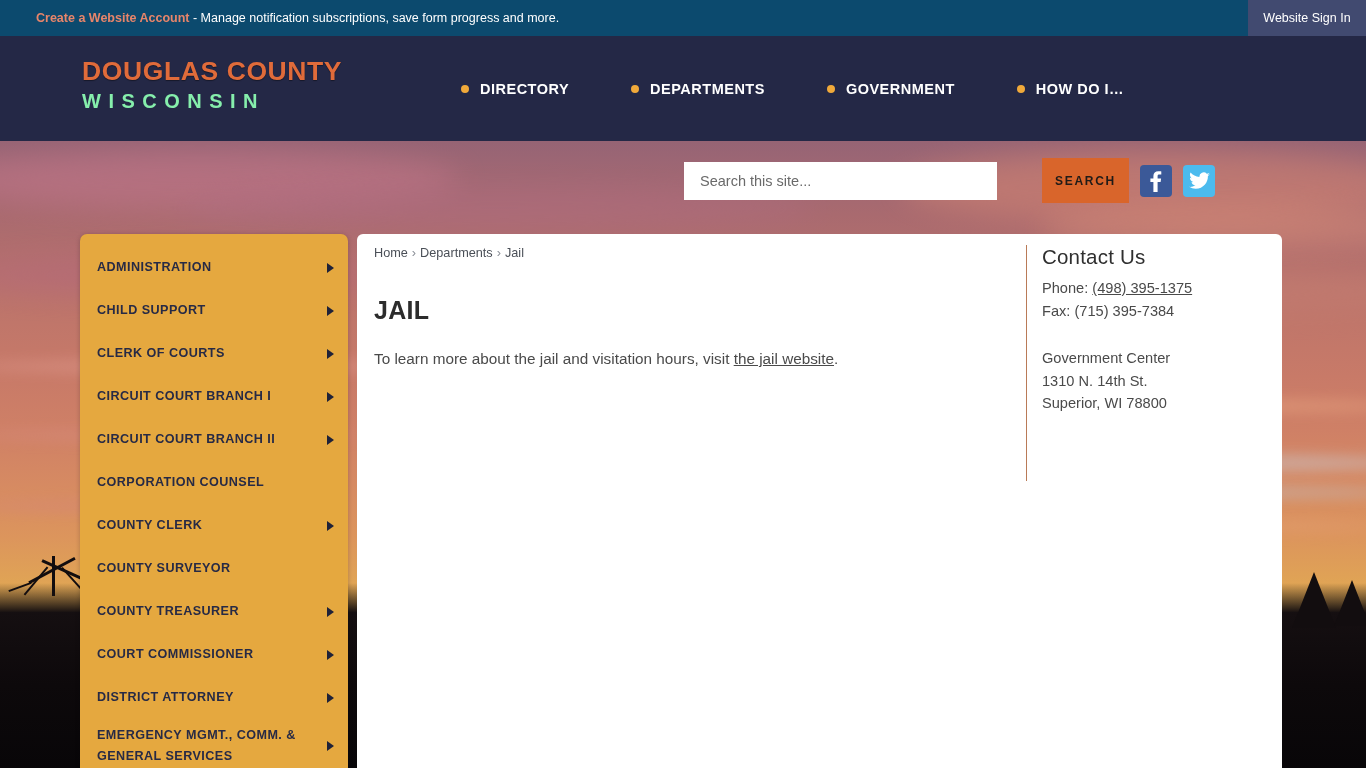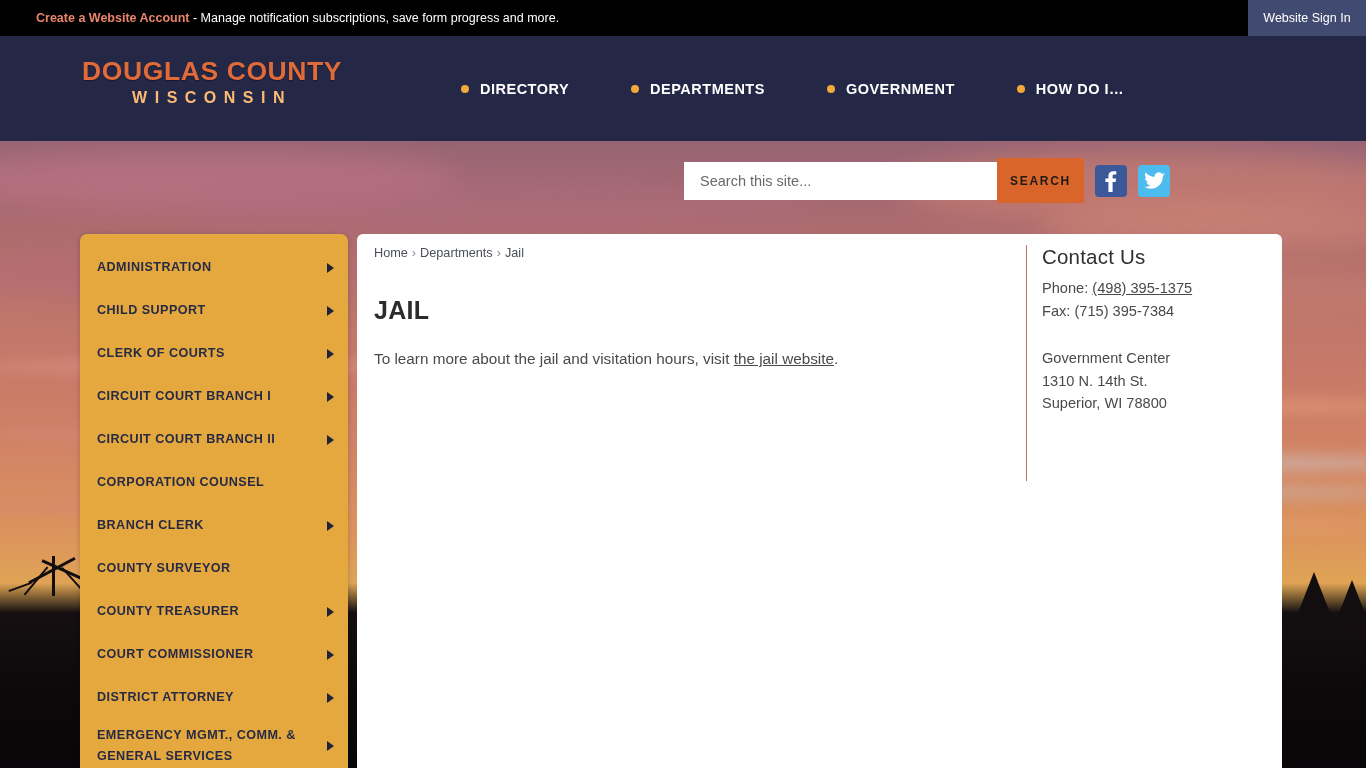--- a/index.html
+++ b/index.html
@@ -57,21 +57,21 @@
     background: linear-gradient(180deg, rgba(16,11,13,0) 0%, #150f11 16%, #0d090b 55%, #080608 100%);
   }
   .tree {
     position: absolute; bottom: 120px;
     background: #120d0f;
   }
 
   
   #utility-bar {
     position: absolute; left: 0; top: 0; width: 1366px; height: 36px;
-    background: #000000;
+    background: #0c4a6e;
     z-index: 10;
   }
   #utility-text {
     position: absolute; left: 36px; top: 11px;
     font-size: 12.5px; color: #ffffff; white-space: nowrap;
   }
   #create-account-link {
     color: #e8856a; font-weight: bold; text-decoration: none;
   }
   #signin-button {
@@ -92,22 +92,22 @@
     text-decoration: none; display: block;
   }
   #logo-line1 {
     display: block;
     font-size: 26.5px; font-weight: bold; color: #e06b3a;
     letter-spacing: .6px; line-height: 1.05;
     text-shadow: 0 1px 1px rgba(0,0,0,.4);
   }
   #logo-line2 {
     display: block;
-    font-size: 16px; font-weight: bold; color: #fdba74;
-    letter-spacing: 7.5px; text-align: center; line-height: 1.5;
+    font-size: 20px; font-weight: bold; color: #86efac;
+    letter-spacing: 7.5px; text-align: left; line-height: 1.5;
   }
   #main-nav {
     position: absolute; left: 430px; top: 0; height: 105px;
     display: flex; align-items: center; gap: 0;
   }
   .nav-item {
     display: flex; align-items: center; gap: 11px;
     text-decoration: none; cursor: pointer;
     padding: 0 31px;
   }
@@ -134,20 +134,21 @@
     font-size: 14.5px; color: #555;
     font-family: "Liberation Sans", sans-serif;
   }
   #search-input::placeholder { color: #6a6a6a; }
   #search-button {
     width: 87px; height: 45px;
     background: #d9652b; border: none; cursor: pointer;
     color: #201b18; font-size: 12px; font-weight: bold;
     letter-spacing: 1.7px;
     font-family: "Liberation Sans", sans-serif;
+    margin-left: 45px;
   }
   .social-icon {
     width: 32px; height: 32px; border-radius: 4px;
     margin-left: 11px;
     display: flex; align-items: center; justify-content: center;
     cursor: pointer; flex: none;
   }
   #facebook-icon { background: #3b5998; }
   #twitter-icon  { background: #4cbbee; }
 
@@ -328,21 +329,21 @@
     <span class="sidebar-arrow"></span>
   </a>
   <a class="sidebar-item" href="#">
     <span class="sidebar-label">CIRCUIT COURT BRANCH II</span>
     <span class="sidebar-arrow"></span>
   </a>
   <a class="sidebar-item" href="#">
     <span class="sidebar-label">CORPORATION COUNSEL</span>
   </a>
   <a class="sidebar-item" href="#">
-    <span class="sidebar-label">BRANCH CLERK</span>
+    <span class="sidebar-label">COUNTY CLERK</span>
     <span class="sidebar-arrow"></span>
   </a>
   <a class="sidebar-item" href="#">
     <span class="sidebar-label">COUNTY SURVEYOR</span>
   </a>
   <a class="sidebar-item" href="#">
     <span class="sidebar-label">COUNTY TREASURER</span>
     <span class="sidebar-arrow"></span>
   </a>
   <a class="sidebar-item" href="#">

